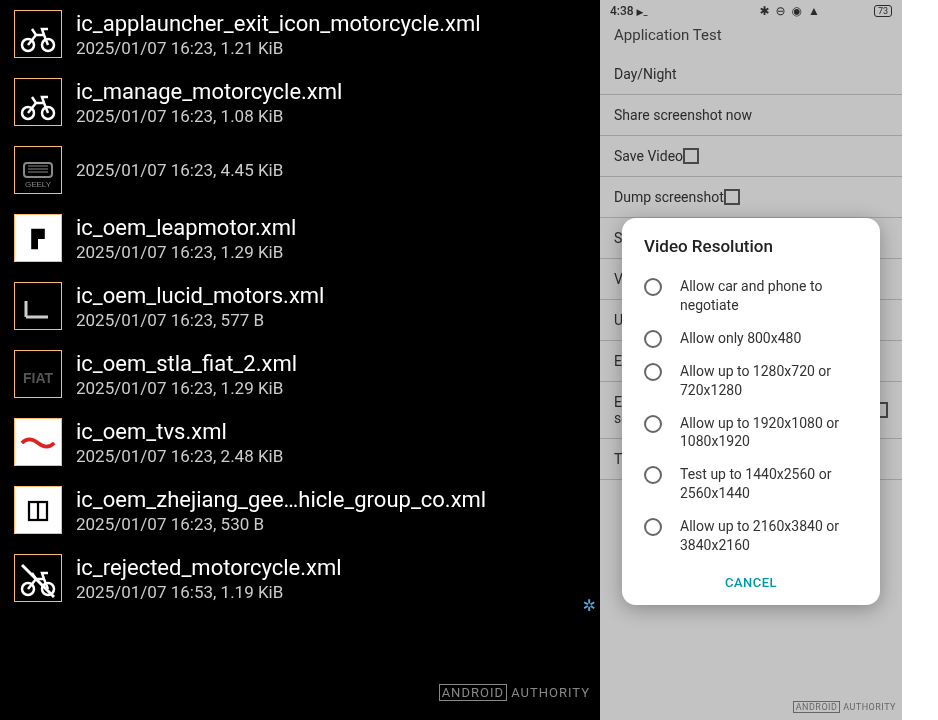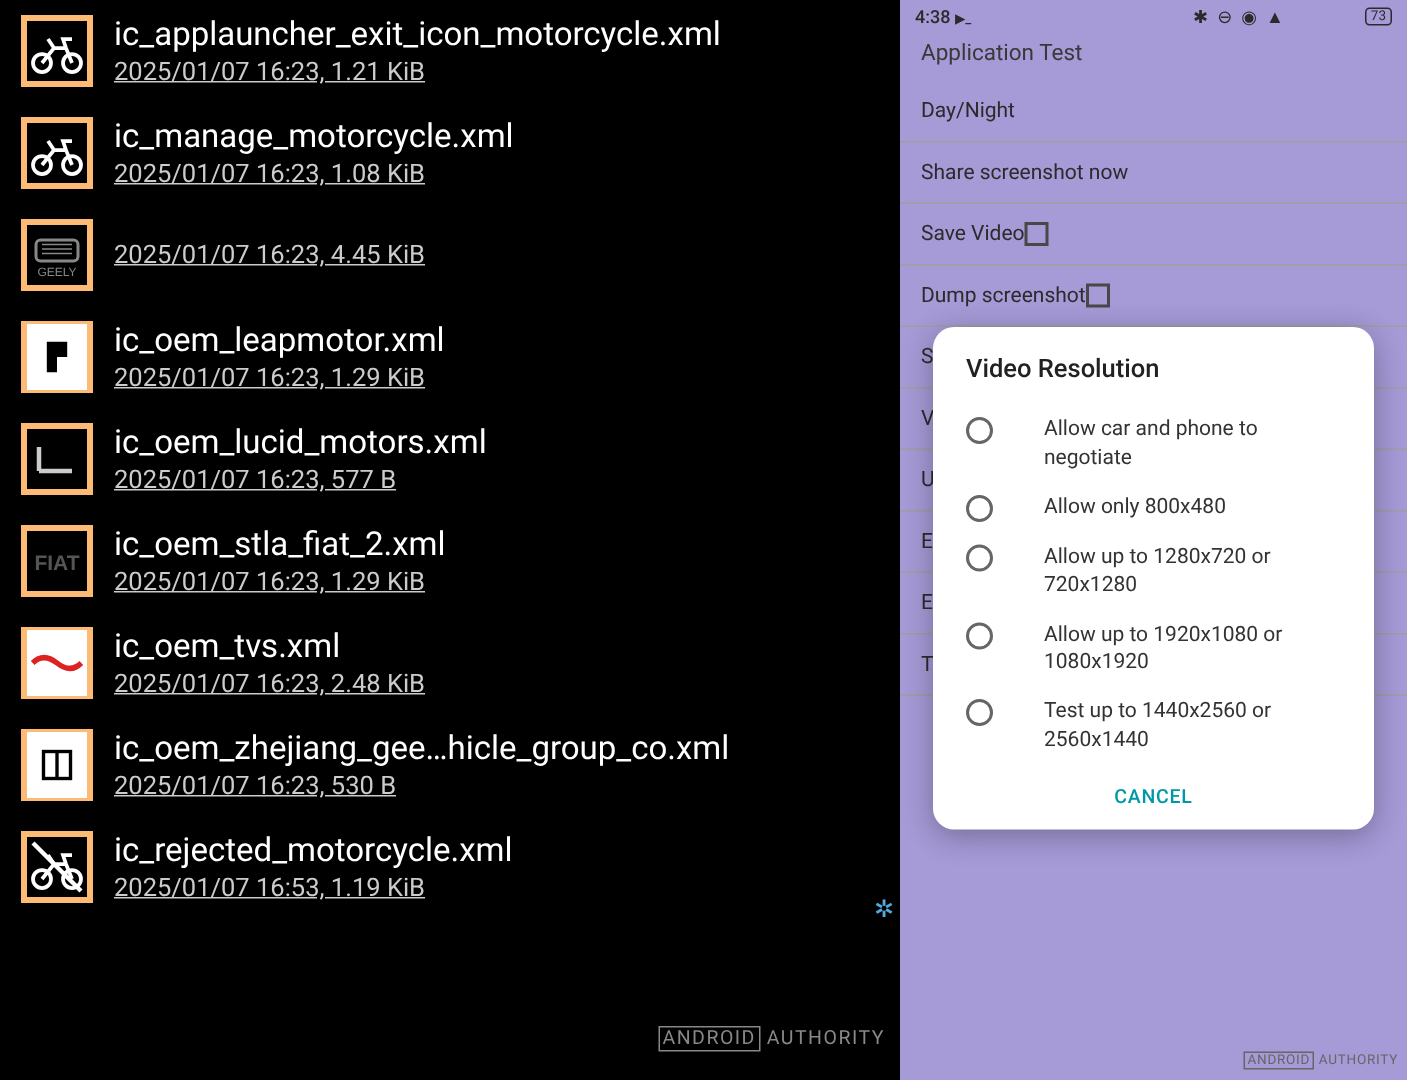--- a/index.html
+++ b/index.html
@@ -1,43 +1,43 @@
 <!DOCTYPE html>
 <html><head>
 <meta charset="utf-8">
 <style>
 * { margin: 0; padding: 0; box-sizing: border-box; }
 body { font-family: Roboto, Arial, sans-serif; width: 938px; height: 720px; display: flex; background: #fff; }
 .left { width: 600px; height: 720px; background: #000000; overflow: hidden; position: relative; }
-.right { width: 338px; height: 720px; background: #c4b5fd; position: relative; }
+.right { width: 302px; height: 720px; background: #e5e5e5; position: relative; }
 .file-row { display: flex; align-items: center; padding: 10px 14px; gap: 14px; }
-.icon-box { width: 48px; height: 48px; background: #000; border: 4px solid #fdba74; display: flex; align-items: center; justify-content: center; flex-shrink: 0; color: #fff; }
+.icon-box { width: 48px; height: 48px; background: #000; border: 1px solid #fdba74; display: flex; align-items: flex-end; justify-content: center; flex-shrink: 0; color: #fff; }
 .icon-box.white-bg { background: #fff; color: #000; }
 .file-info { display: flex; flex-direction: column; gap: 2px; }
 .file-name { color: #fff; font-size: 22px; font-weight: 400; white-space: nowrap; overflow: hidden; text-overflow: ellipsis; max-width: 500px; }
-.file-meta { color: #ccc; font-size: 17px; text-decoration: underline; }
+.file-meta { color: #ccc; font-size: 17px; }
 .watermark-left { position: absolute; bottom: 20px; right: 10px; color: #888; font-size: 13px; letter-spacing: 1px; }
 .watermark-left .b { border: 1px solid #888; padding: 0 2px; }
 .watermark-right { position: absolute; bottom: 8px; right: 6px; color: #666; font-size: 9px; letter-spacing: 0.5px; }
 .watermark-right .b { border: 1px solid #666; padding: 0 2px; }
 .asterisk { position: absolute; bottom: 105px; right: 4px; color: #5ad; font-size: 16px; }
 
 
 .status-bar { display: flex; justify-content: space-between; align-items: center; padding: 4px 10px; font-size: 12px; color: #333; }
 .status-left { font-weight: 500; }
 .status-right { display: flex; gap: 6px; align-items: center; }
 .settings-header { padding: 4px 14px 10px; color: #444; font-size: 15px; }
 .setting-row { display: flex; justify-content: flex-start; align-items: center; padding: 12px 14px; border-bottom: 1px solid #bbb; color: #333; font-size: 14px; }
 .checkbox { width: 16px; height: 16px; border: 2px solid #555; }
 .dialog-scrim { position: absolute; inset: 0; background: rgba(0,0,0,0.15); }
 .dialog { position: absolute; top: 218px; left: 22px; right: 22px; background: #fff; border-radius: 14px; padding: 18px 4px 10px 4px; box-shadow: 0 4px 20px rgba(0,0,0,0.3); }
 .dialog-title { font-size: 17px; font-weight: 500; color: #222; padding: 0 18px 14px; }
 .option-row { display: flex; align-items: flex-start; gap: 18px; padding: 7px 18px; }
 .radio { width: 18px; height: 18px; border: 2px solid #666; border-radius: 50%; flex-shrink: 0; margin-top: 1px; }
-.option-label { font-size: 14px; color: #333; line-height: 1.35; margin-left: 16px; }
+.option-label { font-size: 14px; color: #333; line-height: 1.35; }
 .dialog-actions { text-align: center; padding: 10px 22px 4px; }
 .cancel-btn { color: #0097a7; font-weight: 500; font-size: 13px; letter-spacing: 0.5px; }
 
 svg { display: block; }
 </style>
 </head>
 <body>
 
 <div class="left">
   <div id="file-list">
@@ -233,20 +233,24 @@
           <div class="option-label">Allow up to 1280x720 or 720x1280</div>
         </div>
         <div class="option-row">
           <div class="radio"></div>
           <div class="option-label">Allow up to 1920x1080 or 1080x1920</div>
         </div>
         <div class="option-row">
           <div class="radio"></div>
           <div class="option-label">Test up to 1440x2560 or 2560x1440</div>
         </div>
+        <div class="option-row">
+          <div class="radio"></div>
+          <div class="option-label">Allow up to 2160x3840 or 3840x2160</div>
+        </div>
       </div>
     <div class="dialog-actions">
       <span class="cancel-btn">CANCEL</span>
     </div>
   </div>
   <div class="watermark-right">
     <span class="b">ANDROID</span> <span>AUTHORITY</span>
   </div>
 </div>
 

